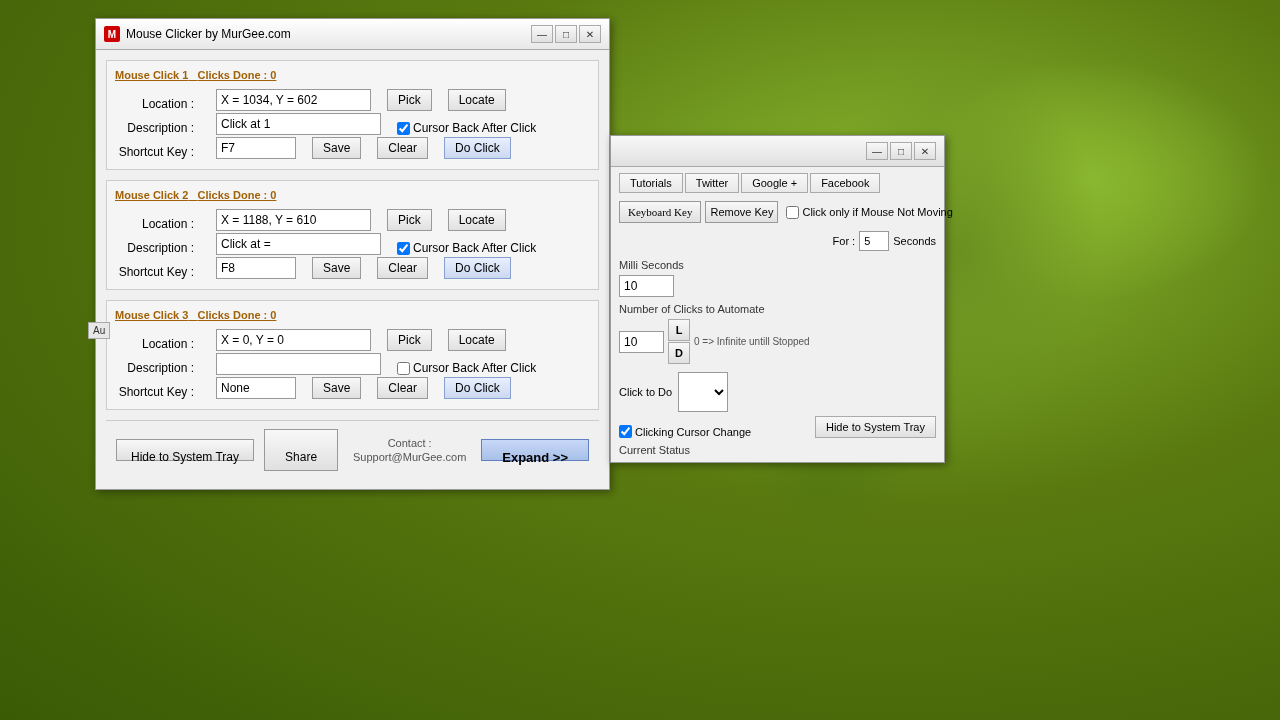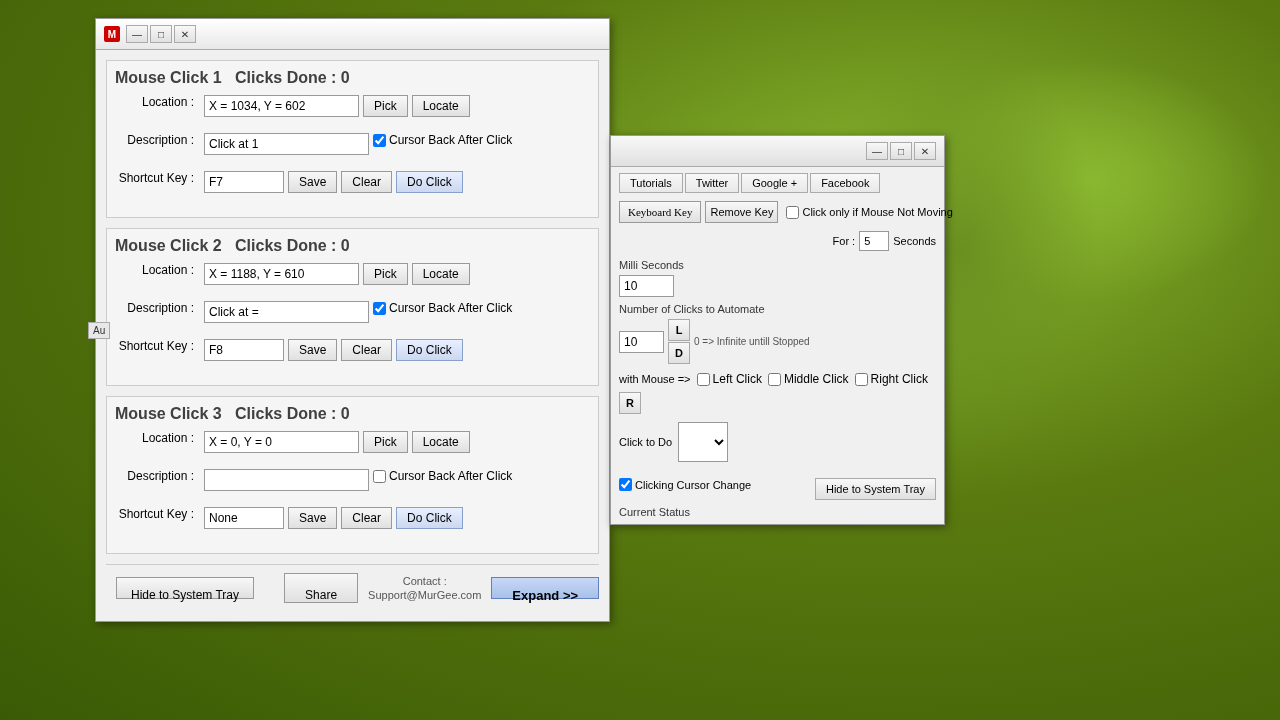--- a/index.html
+++ b/index.html
@@ -97,29 +97,30 @@
     .click-section {
       margin-bottom: 10px;
       background: #f5f5f5;
       border: 1px solid #ccc;
       padding: 8px;
     }
 
     .section-header {
       font-weight: bold;
       margin-bottom: 8px;
-      font-size: 16px;
-      color: #404040;
+      font-size: 11px;
+      color: #a16207;
+      text-decoration: underline;
     }
 
     .form-row {
       display: flex;
-      align-items: flex-start;
-      margin-bottom: 16px;
-      gap: 4px;
+      align-items: flex-end;
+      margin-bottom: 2px;
+      gap: 16px;
     }
 
     .form-label {
       width: 85px;
       text-align: right;
       padding-right: 6px;
       font-size: 12px;
       color: #000;
       flex-shrink: 0;
     }
@@ -314,23 +315,23 @@
     .select-field {
       height: 22px;
       border: 1px solid #999;
       background: white;
       font-size: 11px;
       padding: 19px 2px;
     }
 
     .status-row {
       display: flex;
-      align-items: flex-start;
+      align-items: flex-end;
       justify-content: space-between;
-      margin-top: 16px;
+      margin-top: 4px;
     }
 
     .cursor-change-cb {
       display: flex;
       align-items: center;
       gap: 3px;
       font-size: 11px;
     }
 
     .hide-tray-btn {
@@ -359,20 +360,21 @@
     }
   </style>
 </head>
 <body>
 
 <div class="window main-window">
   <div class="title-bar">
     <div class="title-bar-icon">
       <span>M</span>
     </div>
+    <span class="title-bar-text">Mouse Clicker by MurGee.com</span>
     <div class="title-bar-controls">
       <button class="title-btn">—</button>
       <button class="title-btn">□</button>
       <button class="title-btn close">✕</button>
     </div>
   </div>
 
   <div class="window-content">
 
     <div class="click-section">
@@ -454,21 +456,21 @@
         <span class="form-label">Shortcut Key :</span>
         <input class="input-field shortcut-input" type="text" value="None" style="">
         <button class="btn">Save</button>
         <button class="btn">Clear</button>
         <button class="btn btn-blue">Do Click</button>
       </div>
     </div>
 
     <div class="bottom-bar">
       <button class="btn btn-hide" style="padding:10px 14px;">Hide to System Tray</button>
-      <button class="btn btn-share" style="padding:14px 20px; margin-left:20px;">Share</button>
+      <button class="btn btn-share" style="padding:20px 20px; ">Share</button>
       <div style="flex:1; text-align:center;">
         <span class="contact-text">Contact : Support@MurGee.com</span>
       </div>
       <button class="btn btn-expand">Expand &gt;&gt;</button>
     </div>
   </div>
 </div>
 
 <div class="corner-label">
   <span>Au</span>
@@ -520,36 +522,20 @@
           <input type="text" class="setting-input" style="width: 45px;" value="10">
           <div style="display:flex; flex-direction:column; gap:1px;">
             <div class="side-btn">L</div>
             <div class="side-btn">D</div>
           </div>
           <span class="setting-note">0 =&gt; Infinite untill Stopped</span>
         </div>
       </div>
     </div>
 
-    <div class="click-types-row">
-      <span>with Mouse =&gt;</span>
-      <label class="checkbox-label">
-        <input type="checkbox" style="">
-        <span>Left Click</span>
-      </label>
-      <label class="checkbox-label">
-        <input type="checkbox" style="">
-        <span>Middle Click</span>
-      </label>
-      <label class="checkbox-label">
-        <input type="checkbox" style="">
-        <span>Right Click</span>
-      </label>
-      <div class="side-btn">R</div>
-    </div>
 
     <div class="bottom-controls">
       <span class="click-to-do">Click to Do</span>
       <select class="select-field">
         <option>Click</option>
       </select>
     </div>
 
     <div class="status-row">
       <label class="cursor-change-cb">

